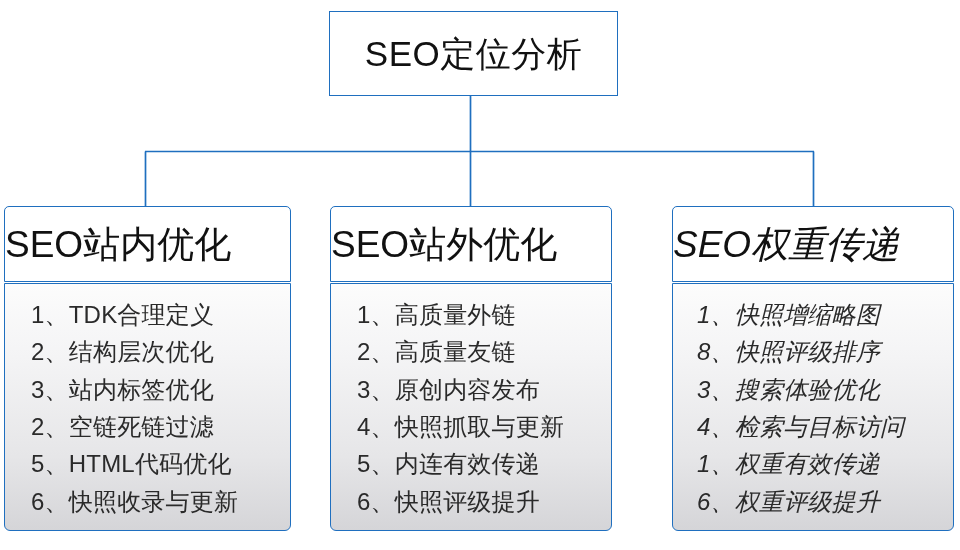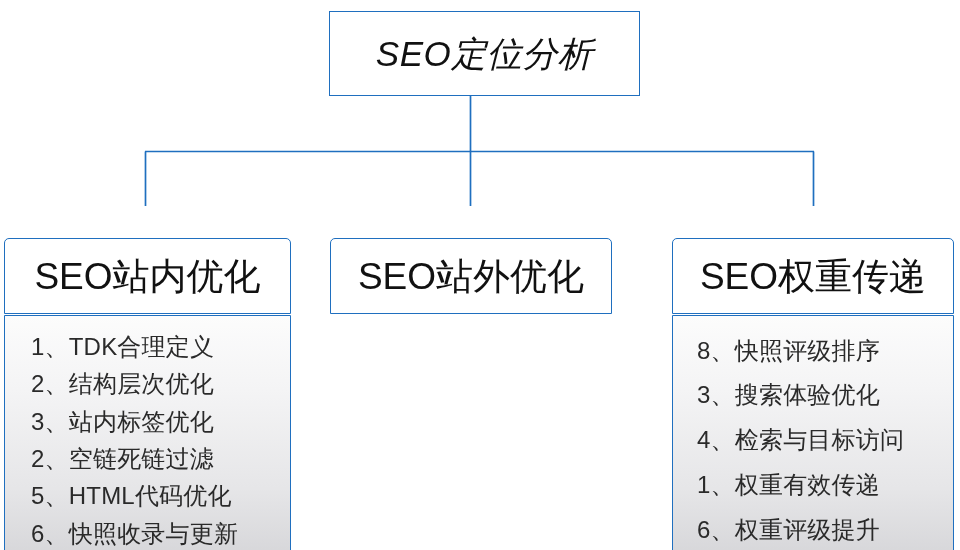--- a/index.html
+++ b/index.html
@@ -25,57 +25,55 @@
     width: 960px;
     height: 550px;
     pointer-events: none;
   }
 
   
   .root-box {
     position: absolute;
     left: 329px;
     top: 11px;
-    width: 311px;
+    width: 289px;
     height: 85px;
     box-sizing: border-box;
     border: 1.6px solid #1f6fbf;
     background: #ffffff;
     display: flex;
     align-items: center;
     justify-content: center;
-    font-style: italic;
   }
   .root-label {
     font-size: 35px;
     color: #111111;
     letter-spacing: 0.5px;
     line-height: 1;
     white-space: nowrap;
   }
 
   
   .column {
     position: absolute;
     top: 206px;
   }
   .col-1 { left: 4px;   width: 287px; }
   .col-2 { left: 330px; width: 282px; border-radius: 20px; }
-  .col-3 { left: 672px; width: 282px; }
+  .col-3 { left: 672px; width: 282px; font-style: italic; }
 
   .cat-header {
     box-sizing: border-box;
     height: 76px;
     border: 1.6px solid #1f6fbf;
     border-radius: 5px 5px 0 0;
     background: #ffffff;
     display: flex;
     align-items: center;
-    justify-content: center;
-    margin-top: 32px;
+    justify-content: flex-start;
   }
   .cat-header-label {
     font-size: 37px;
     color: #111111;
     line-height: 1;
     white-space: nowrap;
   }
 
   .cat-body {
     box-sizing: border-box;
@@ -142,28 +140,39 @@
         <li class="item">5、HTML代码优化</li>
         <li class="item">6、快照收录与更新</li>
       </ul>
     </div>
   </div>
 
   <div class="column col-2">
     <div class="cat-header">
       <span class="cat-header-label">SEO站外优化</span>
     </div>
+    <div class="cat-body">
+      <ul class="item-list">
+        <li class="item">1、高质量外链</li>
+        <li class="item">2、高质量友链</li>
+        <li class="item">3、原创内容发布</li>
+        <li class="item">4、快照抓取与更新</li>
+        <li class="item">5、内连有效传递</li>
+        <li class="item">6、快照评级提升</li>
+      </ul>
+    </div>
   </div>
 
   <div class="column col-3">
     <div class="cat-header">
       <span class="cat-header-label">SEO权重传递</span>
     </div>
     <div class="cat-body">
       <ul class="item-list">
+        <li class="item">1、快照增缩略图</li>
         <li class="item">8、快照评级排序</li>
         <li class="item">3、搜索体验优化</li>
         <li class="item">4、检索与目标访问</li>
         <li class="item">1、权重有效传递</li>
         <li class="item">6、权重评级提升</li>
       </ul>
     </div>
   </div>
 
 </div>

